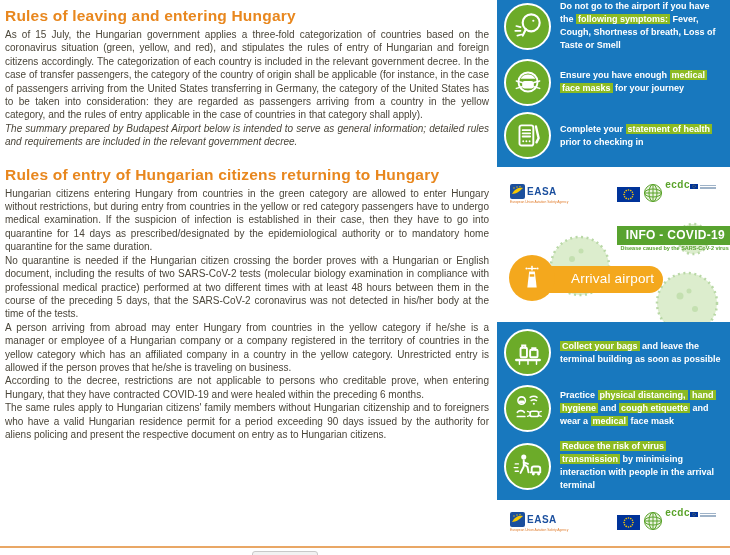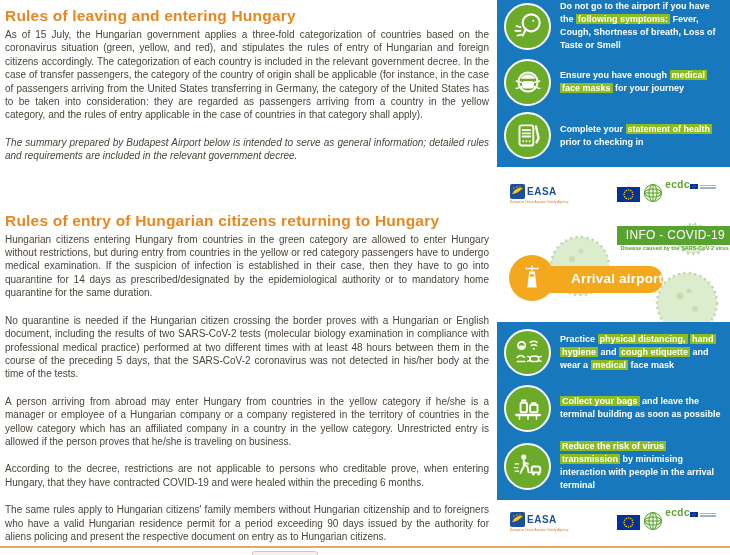--- a/index.html
+++ b/index.html
@@ -2,24 +2,24 @@
 <html><head>
 <meta charset="utf-8">
 <style>
   *{margin:0;padding:0;box-sizing:border-box}
   html,body{width:730px;height:555px}
   body{font-family:"Liberation Sans",sans-serif;background:#fff;position:relative;overflow:hidden;color:#4a4539}
 
   
   .article{position:absolute;left:5px;top:6px;width:484px}
   .sec-heading{color:#e8871e;font-size:15.5px;font-weight:600;letter-spacing:.2px;line-height:20px}
-  .article p{font-size:10px;line-height:13.4px;text-align:justify;margin-top:14px}
+  .article p{font-size:10px;line-height:13.4px;text-align:justify;}
   .article p.after-h{margin-top:2px}
   .article p.italic{font-style:italic}
-  .h2{margin-top:48px}
+  .h2{margin-top:16px}
   .redline{text-decoration-color:#e2382c;text-decoration-thickness:1.2px;text-underline-offset:3.2px}
 
   
   .sidebar{position:absolute;left:497px;top:0;width:233px;height:555px}
   .panel{position:absolute;left:0;width:233px;background:#1878be;display:flex;flex-direction:column;justify-content:space-between;padding:2px 6px 8px 7px}
   .panel1{top:0;height:167px;padding-top:0}
   .panel2{top:322px;height:178px;padding-top:7px}
   .item{display:flex;align-items:center;gap:9px}
   .icon-circle{flex:0 0 47px;width:47px;height:47px;border-radius:50%;background:#6cab29;border:2px solid #fff;display:flex;align-items:center;justify-content:center}
   .item-text{color:#fff;font-size:9px;font-weight:bold;line-height:13px}
@@ -34,25 +34,25 @@
   .easa-name{color:#1b4f9e;font-size:10px;font-weight:bold;letter-spacing:.5px;line-height:15px}
   .easa-sub{color:#e07b2a;font-size:6px;white-space:nowrap;transform:scale(.55);transform-origin:left top;height:5px;margin-top:1px}
   .ecdc{display:flex;align-items:flex-start;line-height:0}
   .ecdc-name{color:#5aa32a;font-size:10px;font-weight:bold;line-height:10px;letter-spacing:.5px;margin-top:-3px}
   .ecdc-foot{display:flex;align-items:center;gap:2px;margin-top:1px}
   .ecdc-bars{display:flex;flex-direction:column;gap:1px}
   .ecdc-bar{width:16px;height:1.5px;background:#9fb3c8}
 
   
   .info-section{position:absolute;left:0;top:211px;width:233px;height:111px;background:#fff;overflow:hidden}
-  .info-banner{position:absolute;right:0;top:15px;background:#58a32f;color:#fff;font-size:12px;font-weight:normal;letter-spacing:.3px;padding:2px 5px 3px 9px}
+  .info-banner{position:absolute;right:0;top:15px;background:#58a32f;color:#fff;font-size:12px;font-weight:bold;letter-spacing:.3px;padding:2px 5px 3px 9px}
   .info-sub{position:absolute;right:1px;top:34px;color:#58a32f;font-size:6px;font-weight:bold;white-space:nowrap;transform:scale(.92);transform-origin:right top}
   .arrival-band{position:absolute;left:16px;top:55px;width:150px;height:27px;background:#f4a81d;border-radius:14px}
   .arrival-circle{position:absolute;left:12px;top:44px;width:46px;height:46px;border-radius:50%;background:#f4a81d;display:flex;align-items:center;justify-content:center}
-  .arrival-label{position:absolute;left:74px;top:60px;color:#fff;font-size:13.5px;font-weight:700;letter-spacing:.2px}
+  .arrival-label{position:absolute;left:74px;top:60px;color:#fff;font-size:13.5px;font-weight:400;letter-spacing:.2px}
 
   
   .orange-rule{position:absolute;left:0;top:546px;width:730px;height:2px;background:#e9a765}
   .bottom-thumb{position:absolute;left:252px;top:551px;width:66px;height:8px;background:#f2f2f2;border:1px solid #c9c9c9;border-radius:3px}
 </style>
 </head>
 <body>
 
 <main class="article">
   <h2 class="sec-heading">Rules of leaving and entering Hungary</h2>
@@ -186,44 +186,44 @@
         <path d="M13 9h6l2 17h-10z"></path>
         <rect x="13.6" y="12" width="4.8" height="2.6" fill="#f4a81d"></rect>
       </svg>
     </div>
     <div class="arrival-label">Arrival airport</div>
   </section>
 
   <section class="panel panel2">
     <div class="item">
       <span class="icon-circle">
+        <svg width="34" height="34" viewBox="0 0 32 32" fill="none" stroke="#fff" stroke-width="1.8" stroke-linecap="round">
+          <rect x="9" y="11" width="6" height="9" rx="1"></rect>
+          <path d="M10.5 11v-2h3v2"></path>
+          <rect x="18" y="13" width="7" height="7" rx="1"></rect>
+          <path d="M20 13v-1.5h3V13"></path>
+          <path d="M5 22.5h22" stroke-width="2.4"></path>
+          <path d="M8 22.5v4M16 22.5v4M24 22.5v4" stroke-width="1.4"></path>
+        </svg>
+      </span>
+      <span class="item-text"><span class="hl">Collect your bags</span><span> and leave the terminal building as soon as possible</span></span>
+    </div>
+    <div class="item">
+      <span class="icon-circle">
         <svg width="34" height="34" viewBox="0 0 32 32" fill="none" stroke="#fff" stroke-width="1.5" stroke-linecap="round">
           <circle cx="10" cy="9" r="3.5"></circle>
           <rect x="7.5" y="9" width="5" height="2.6" rx="1" fill="#fff" stroke="none"></rect>
           <path d="M18 6c2-1.5 5-1.5 6.5 0M19 9c1.5-1 3.5-1 5 0" stroke-width="1.4"></path>
           <circle cx="21.5" cy="12" r="1" fill="#fff" stroke="none"></circle>
           <path d="M6 20c1.5-2 5-2 6.5 0M6 24h7" stroke-width="1.6"></path>
           <rect x="18" y="19" width="8" height="5" rx="2"></rect>
           <path d="M18 20l-2.5-.8M18 23l-2.5.8M26 20l2.5-.8M26 23l2.5.8" stroke-width="1.2"></path>
         </svg>
       </span>
       <span class="item-text"><span>Practice </span><span class="hl">physical distancing,</span><span> </span><span class="hl">hand hygiene</span><span> and </span><span class="hl">cough etiquette</span><span> and wear a </span><span class="hl">medical</span><span> face mask</span></span>
-    </div>
-    <div class="item">
-      <span class="icon-circle">
-        <svg width="34" height="34" viewBox="0 0 32 32" fill="none" stroke="#fff" stroke-width="1.8" stroke-linecap="round">
-          <rect x="9" y="11" width="6" height="9" rx="1"></rect>
-          <path d="M10.5 11v-2h3v2"></path>
-          <rect x="18" y="13" width="7" height="7" rx="1"></rect>
-          <path d="M20 13v-1.5h3V13"></path>
-          <path d="M5 22.5h22" stroke-width="2.4"></path>
-          <path d="M8 22.5v4M16 22.5v4M24 22.5v4" stroke-width="1.4"></path>
-        </svg>
-      </span>
-      <span class="item-text"><span class="hl">Collect your bags</span><span> and leave the terminal building as soon as possible</span></span>
     </div>
     <div class="item">
       <span class="icon-circle">
         <svg width="34" height="34" viewBox="0 0 32 32" fill="none" stroke="#fff" stroke-width="1.8" stroke-linecap="round">
           <circle cx="12" cy="7.5" r="2.4" fill="#fff" stroke="none"></circle>
           <path d="M12 10.5v6l-3 6M12 14l3.5 3 1 5"></path>
           <path d="M12 12.5l4 1.5"></path>
           <path d="M4 14h3M3 17.5h3.5M4 21h3" stroke-width="1.3"></path>
           <path d="M18.5 22h9M19.5 22v-3.5a2 2 0 0 1 2-2h4a2 2 0 0 1 2 2V22"></path>
           <circle cx="21" cy="23.5" r="1.4" fill="#fff" stroke="none"></circle>

